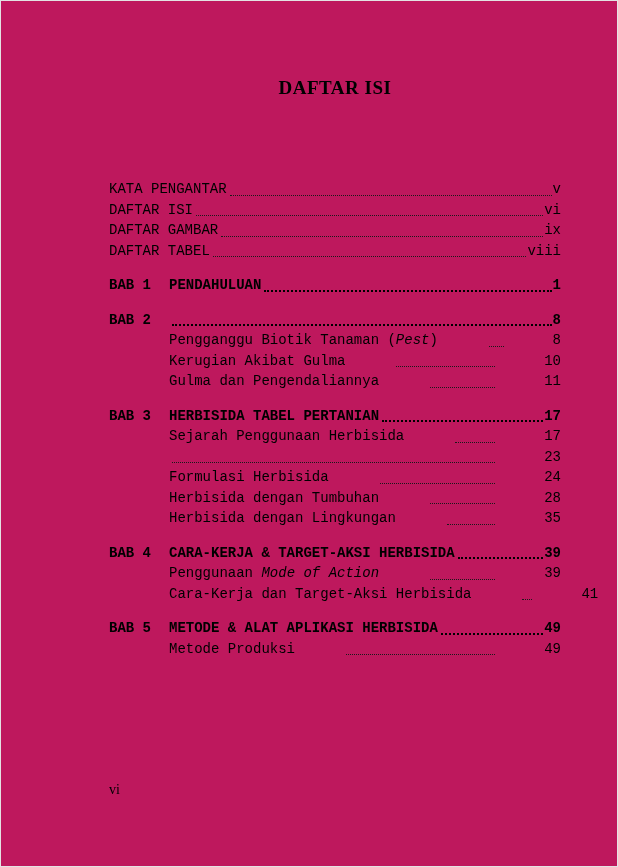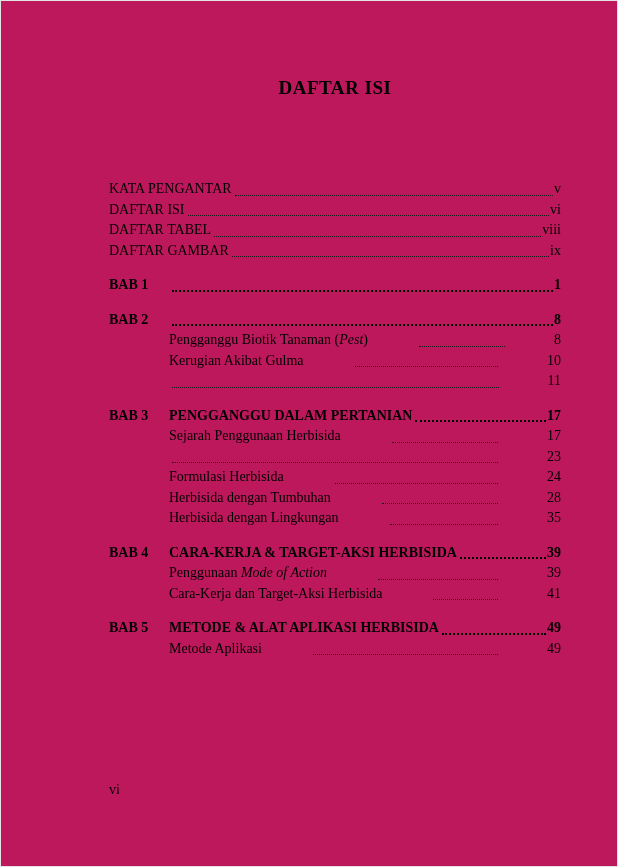--- a/index.html
+++ b/index.html
@@ -27,20 +27,21 @@
     font-size: 19px;
     font-weight: bold;
     letter-spacing: 0.5px;
   }
   .toc {
     position: absolute;
     left: 108px;
     top: 178px;
     width: 452px;
     font-size: 14px;
+    font-family: Liberation Mono, monospace;
   }
   .row {
     display: flex;
     align-items: flex-end;
     line-height: 20.5px;
     white-space: nowrap;
   }
   .row .title-text { flex: 0 0 auto; }
   .leader {
     flex: 1 1 auto;
@@ -78,34 +79,35 @@
           <span class="title-text">KATA PENGANTAR</span>
           <span class="leader"></span>
           <span class="pagenum">v</span>
         </div>
         <div class="row front-matter-row">
           <span class="title-text">DAFTAR ISI</span>
           <span class="leader"></span>
           <span class="pagenum">vi</span>
         </div>
         <div class="row front-matter-row">
+          <span class="title-text">DAFTAR GAMBAR</span>
+          <span class="leader"></span>
+          <span class="pagenum">ix</span>
+        </div>
+        <div class="row front-matter-row">
           <span class="title-text">DAFTAR TABEL</span>
           <span class="leader"></span>
           <span class="pagenum">viii</span>
-        </div>
-        <div class="row front-matter-row">
-          <span class="title-text">DAFTAR GAMBAR</span>
-          <span class="leader"></span>
-          <span class="pagenum">ix</span>
         </div>
       </div>
     <div>
         <div class="chapter-group">
           <div class="row chapter-row">
             <span class="chapter-label">BAB 1</span>
+            <span class="title-text">PENDAHULUAN</span>
             <span class="leader"></span>
             <span class="pagenum">1</span>
           </div>
         </div>
         <div class="chapter-group">
           <div class="row chapter-row">
             <span class="chapter-label">BAB 2</span>
             <span class="leader"></span>
             <span class="pagenum">8</span>
           </div>
@@ -113,28 +115,29 @@
             <span class="title-text"><span>Pengganggu Biotik Tanaman (</span><span class="italic">Pest</span><span>)</span></span>
             <span class="leader"></span>
             <span class="pagenum">8</span>
           </div>
           <div class="row section-row">
             <span class="title-text"><span>Kerugian Akibat Gulma</span></span>
             <span class="leader"></span>
             <span class="pagenum">10</span>
           </div>
           <div class="row section-row">
+            <span class="title-text"><span>Gulma dan Pengendaliannya</span></span>
             <span class="leader"></span>
             <span class="pagenum">11</span>
           </div>
         </div>
         <div class="chapter-group">
           <div class="row chapter-row">
             <span class="chapter-label">BAB 3</span>
-            <span class="title-text">PENGGANGGU DALAM PERTANIAN</span>
+            <span class="title-text">HERBISIDA TABEL PERTANIAN</span>
             <span class="leader"></span>
             <span class="pagenum">17</span>
           </div>
           <div class="row section-row">
             <span class="title-text"><span>Sejarah Penggunaan Herbisida</span></span>
             <span class="leader"></span>
             <span class="pagenum">17</span>
           </div>
           <div class="row section-row">
             <span class="leader"></span>
@@ -175,21 +178,21 @@
           </div>
         </div>
         <div class="chapter-group">
           <div class="row chapter-row">
             <span class="chapter-label">BAB 5</span>
             <span class="title-text">METODE &amp; ALAT APLIKASI HERBISIDA</span>
             <span class="leader"></span>
             <span class="pagenum">49</span>
           </div>
           <div class="row section-row">
-            <span class="title-text"><span>Metode Aplikasi</span></span>
+            <span class="title-text"><span>Metode Produksi</span></span>
             <span class="leader"></span>
             <span class="pagenum">49</span>
           </div>
         </div>
       </div>
   </div>
 
   <div class="folio">vi</div>
 </div>
 

